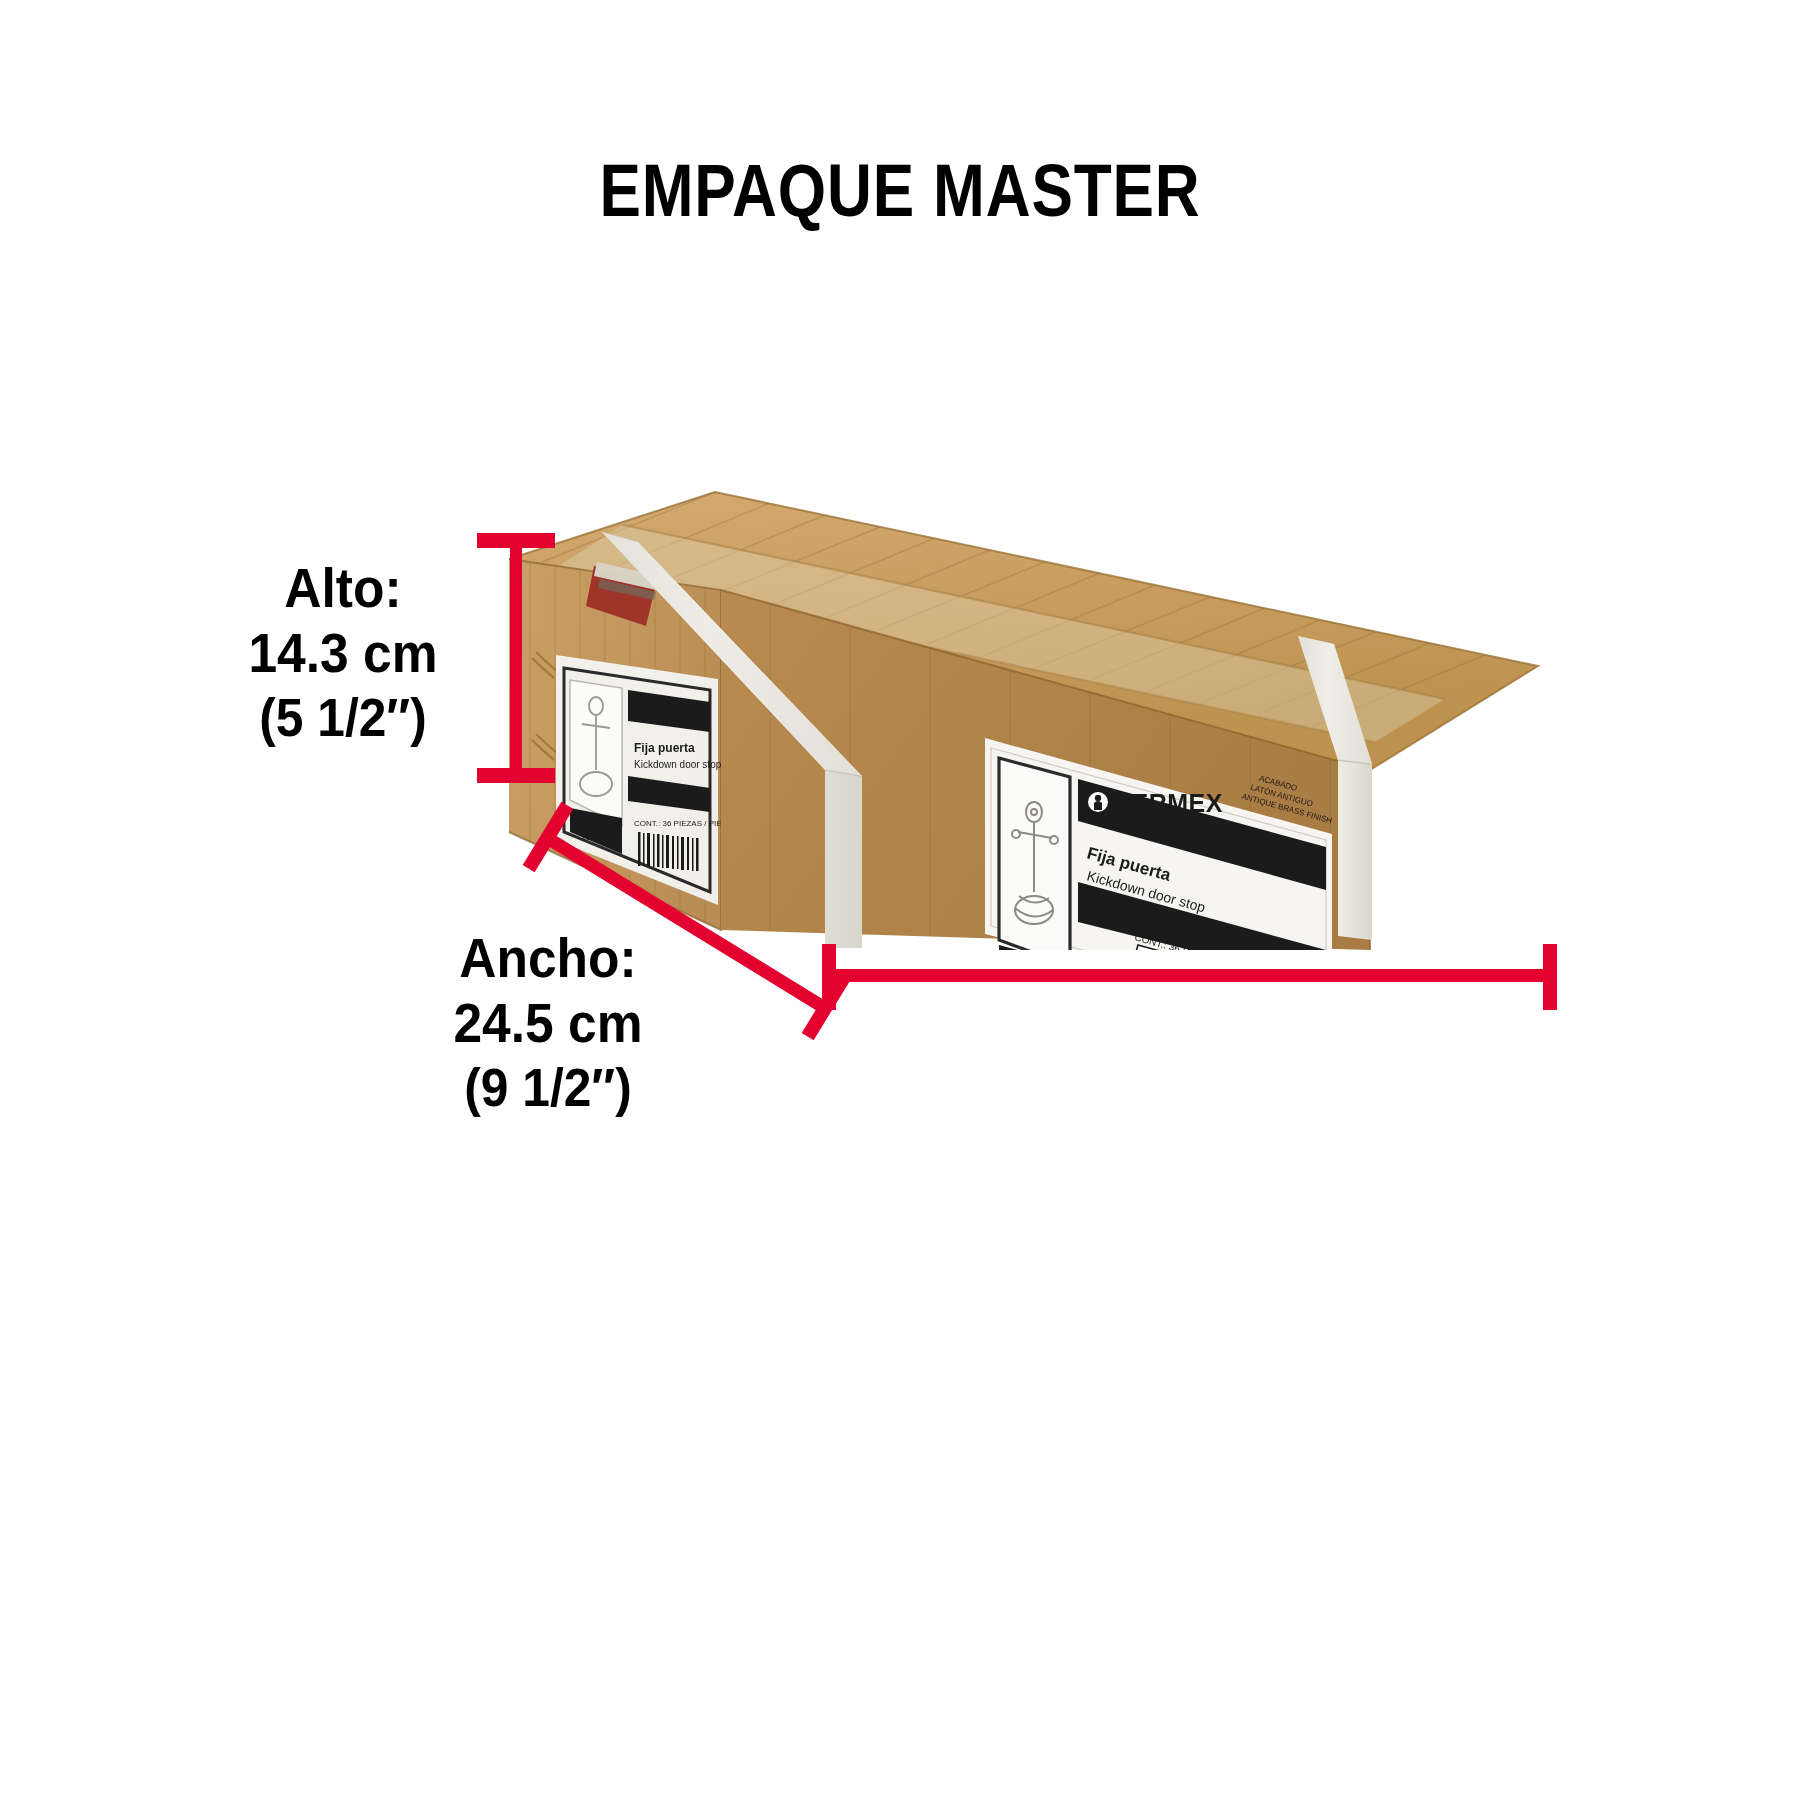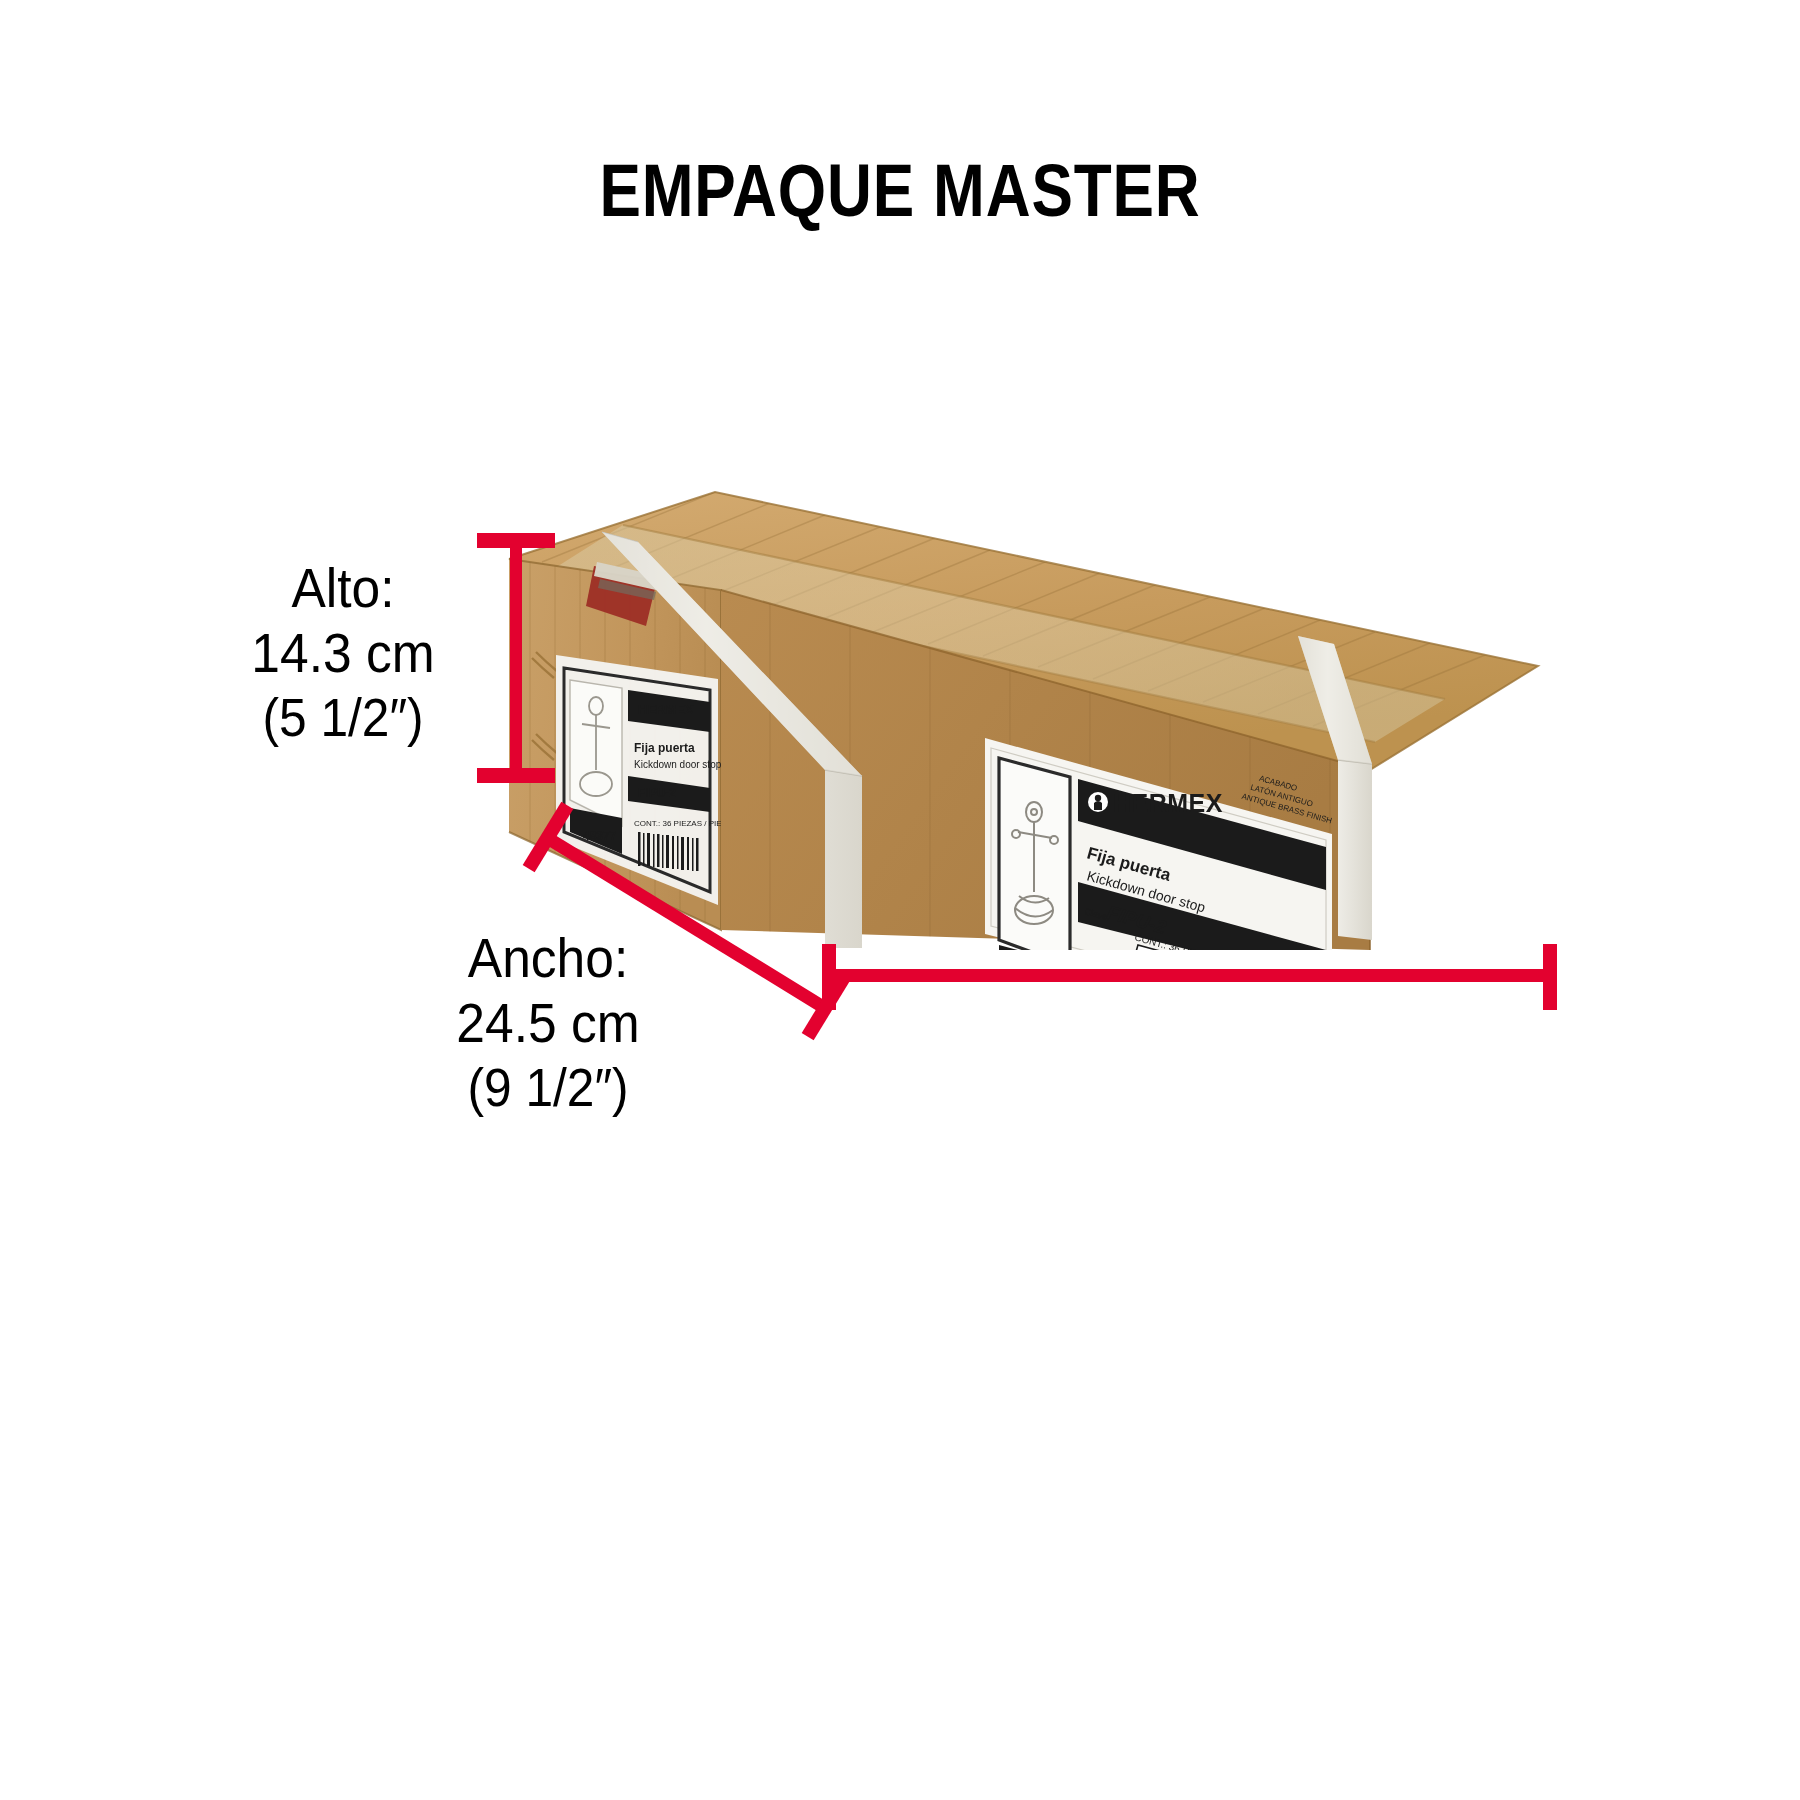--- a/index.html
+++ b/index.html
@@ -37,21 +37,21 @@
     letter-spacing: 1px;
     transform: scaleX(0.84);
     transform-origin: 50% 50%;
     white-space: nowrap;
   }
 
   
   .dimblock {
     position: absolute;
     text-align: center;
-    font-weight: normal;
+    font-weight: bold;
     line-height: 1.16;
     white-space: nowrap;
   }
   .dimblock .ln {
     display: block;
     font-size: 56px;
     transform: scaleX(0.92);
   }
   .dimblock .ln.unit { font-size: 54px; }
 

